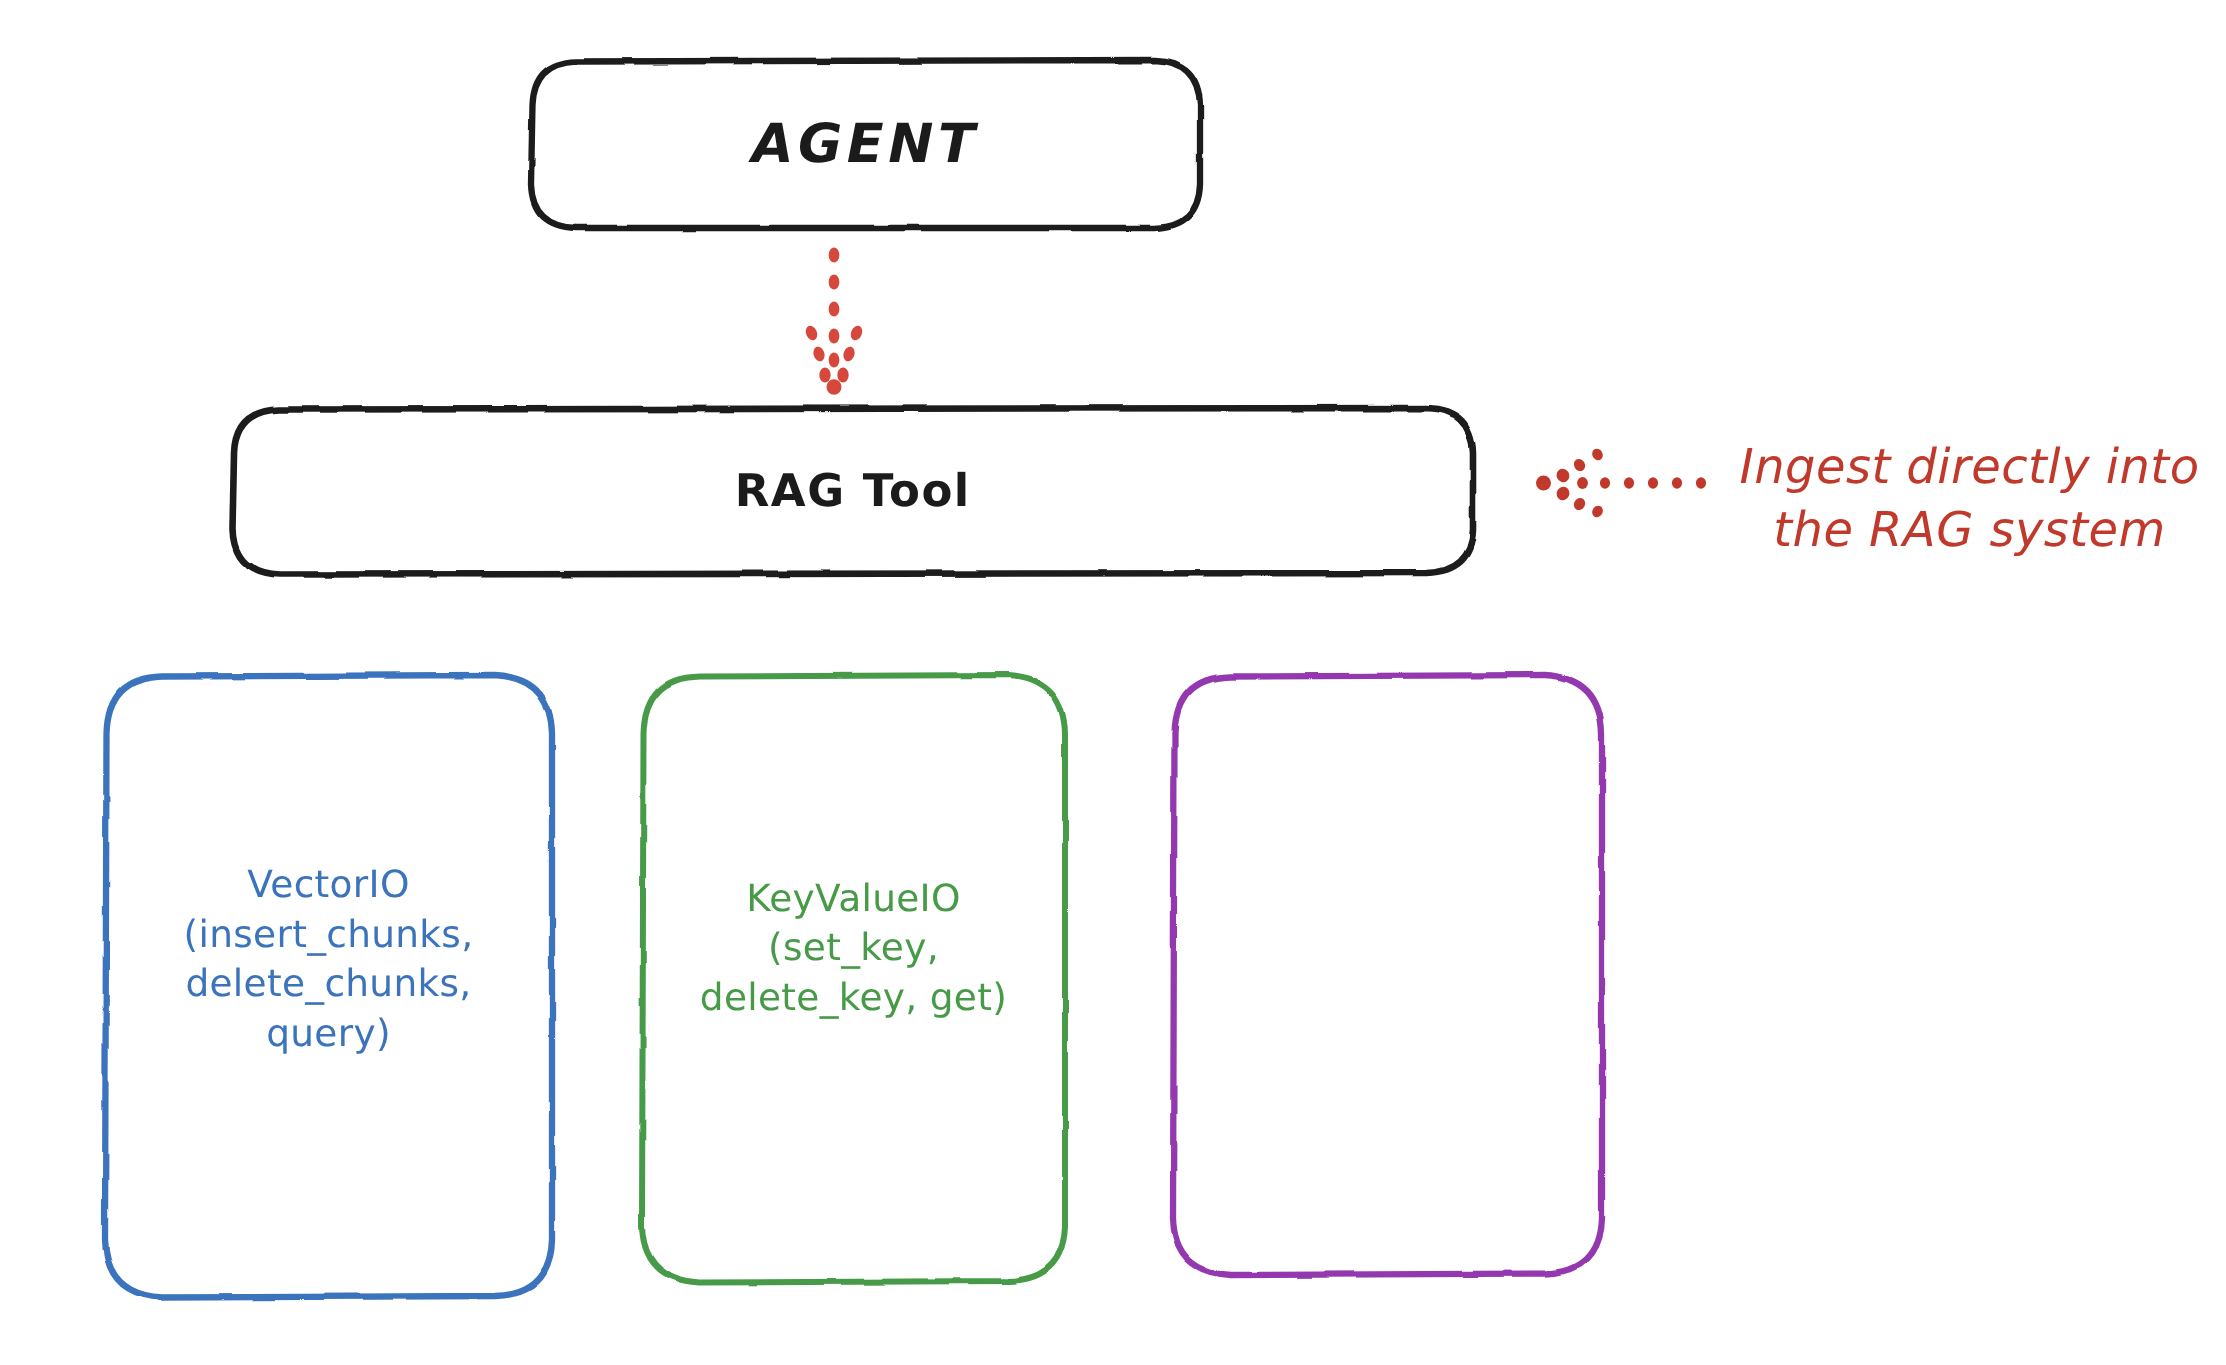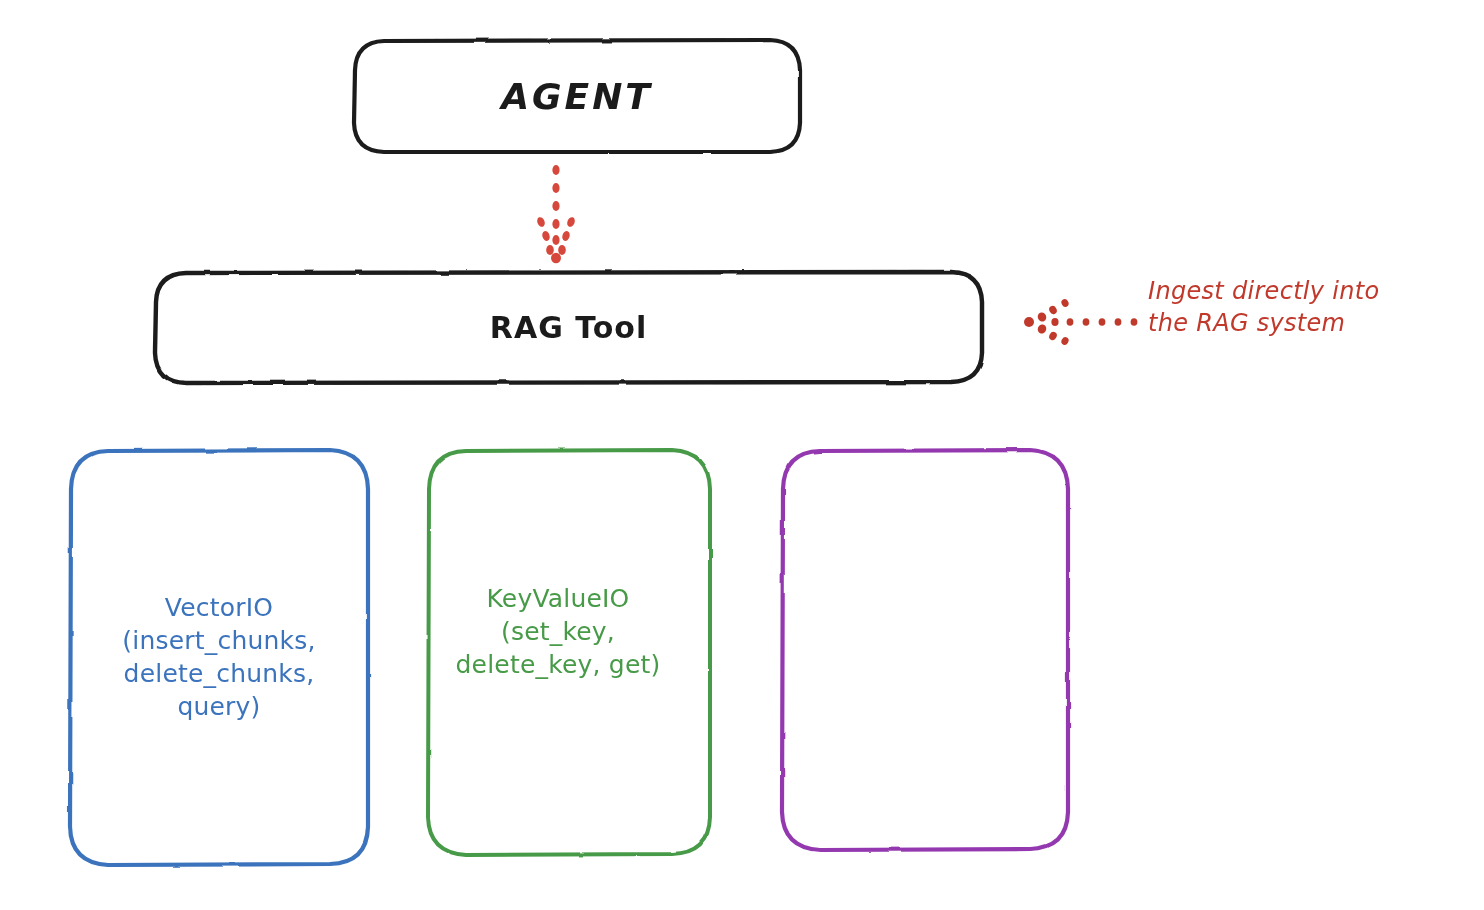--- a/index.html
+++ b/index.html
@@ -62,26 +62,26 @@
     letter-spacing: 3px;
   }
   .node-ragtool .title-black {
     font-size: 30px;
     letter-spacing: 1px;
   }
 
   
   .node-vector {
     left: 70px;
-    top: 470px;
+    top: 452px;
     width: 298px;
     height: 415px;
   }
   .node-keyvalue {
-    left: 417px;
+    left: 428px;
     top: 450px;
     width: 282px;
     height: 405px;
   }
   .node-relational {
     left: 782px;
     top: 450px;
     width: 286px;
     height: 400px;
   }
@@ -102,28 +102,28 @@
   }
 
   .c-blue   { color: #3b73bd; }
   .c-green  { color: #479a47; }
   .c-purple { color: #9438b0; }
 
   
   .annotation {
     position: absolute;
     left: 1148px;
-    top: 276px;
+    top: 290px;
     width: 330px;
     color: #c0392b;
     font-family: "DejaVu Sans", "Liberation Sans", sans-serif;
-    font-size: 24px;
+    font-size: 32px;
     line-height: 1.32;
     font-style: italic;
-    text-align: left;
+    text-align: center;
     white-space: pre-line;
     letter-spacing: 0.3px;
   }
 
   svg.sketch { position: absolute; left: 0; top: 0; overflow: visible; pointer-events: none; }
 </style>
 </head>
 <body>
 
 <div id="canvas">

